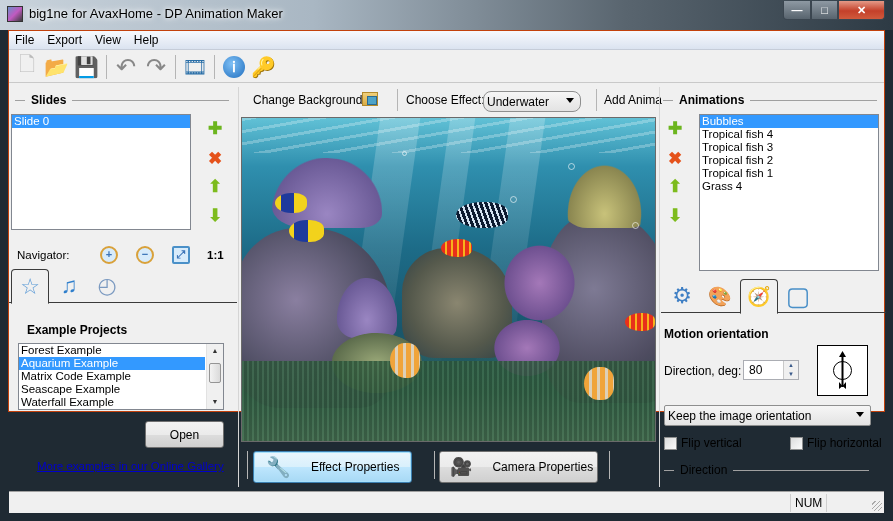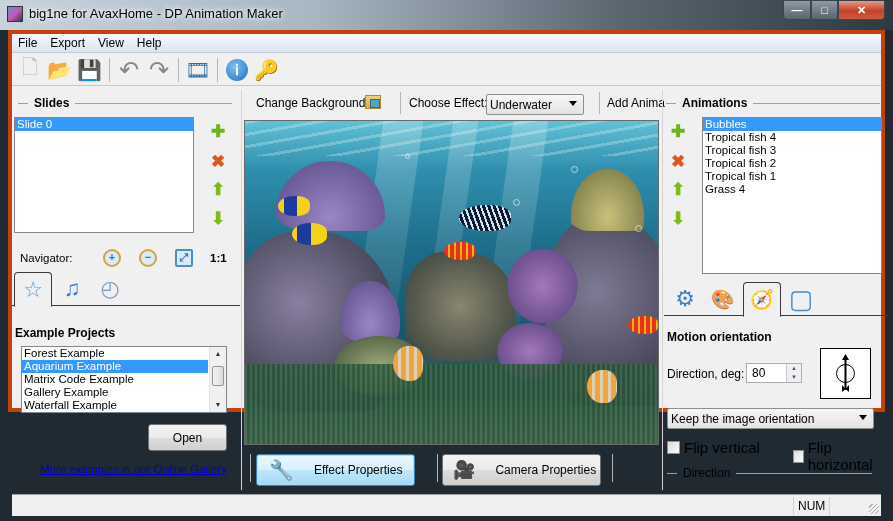--- a/index.html
+++ b/index.html
@@ -12,21 +12,21 @@
     background: linear-gradient(135deg, #6b8fc9, #c05ac0 50%, #3c3c3c); border: 1px solid #333; }
   .title-text { position: absolute; left: 29px; top: 6px; font-size: 13px; color: #000;
     text-shadow: 0 0 8px #fff, 0 0 4px #fff; }
   .win-btn { position: absolute; top: 1px; height: 19px; border: 1px solid #3b4650; border-top: none;
     background: linear-gradient(#8e99a3, #58646e); color: #fff; font-size: 11px; font-weight: bold;
     display: flex; align-items: center; justify-content: center; }
   .win-btn.min { left: 783px; width: 28px; border-radius: 0 0 0 4px; }
   .win-btn.max { left: 811px; width: 27px; }
   .win-btn.close { left: 838px; width: 47px; background: linear-gradient(#e49a88, #c4402a 55%, #d05a3c); border-radius: 0 0 4px 0; }
 
-  .frame { position: absolute; left: 8px; top: 30px; width: 877px; height: 382px; background: #f0f0f0; border: 4px solid #c2410c; }
+  .frame { position: absolute; left: 8px; top: 30px; width: 877px; height: 382px; background: #f0f0f0; border: 1px solid #c2410c; }
 
   .menubar { position: absolute; left: 0; top: 0; width: 100%; height: 19px;
     background: linear-gradient(#f7f9fd, #dbe3f0); border-bottom: 1px solid #c5ccd8; display: flex; align-items: center; padding-left: 6px; }
   .menu-item { margin-right: 13px; font-size: 12px; }
 
   .toolbar { position: absolute; left: 0; top: 20px; width: 100%; height: 32px; display: flex; align-items: center; padding-left: 3px;
     border-bottom: 1px solid #c9c9c9; }
   .tb-btn { width: 30px; height: 28px; display: flex; align-items: center; justify-content: center; font-size: 20px; }
   .tb-sep { width: 1px; height: 24px; background: #b5b5b5; margin: 0 4px; }
 
@@ -72,21 +72,21 @@
 
   .big-btn { position: absolute; height: 32px; border: 1px solid #707070; border-radius: 3px; background: linear-gradient(#f2f2f2 0%, #ebebeb 50%, #dddddd 51%, #cfcfcf 100%);
     display: flex; align-items: center; font-size: 12px; }
   .big-btn.focus { border: 1px solid #3c7fb1; background: linear-gradient(#eaf6fd 0%, #d9f0fc 50%, #bee6fd 51%, #a7d9f5 100%); box-shadow: inset 0 0 0 1px #a7e1fb; }
 
   
   .prop-label { position: absolute; font-size: 12px; }
   .spin { position: absolute; height: 20px; border: 1px solid #abadb3; background: #fff; display: flex; align-items: center; padding-left: 5px; font-size: 12px; }
   .spin-btns { position: absolute; right: 0; top: 0; width: 15px; height: 18px; border-left: 1px solid #c9c9c9; background: #f0f0f0; font-size: 6px; line-height: 9px; text-align: center; color: #3a5a8a; }
   .compass { position: absolute; width: 51px; height: 51px; background: #fff; border: 1px solid #000; }
-  .checkbox { position: absolute; display: flex; align-items: center; font-size: 15px; }
+  .checkbox { position: absolute; display: flex; align-items: center; font-size: 12px; }
   .checkbox .box { width: 13px; height: 13px; border: 1px solid #8e8f8f; background: linear-gradient(135deg, #dcdcdc, #fbfbfb); margin-right: 4px; }
 
   .statusbar { position: absolute; left: 0; top: 460px; width: 100%; height: 22px; border-top: 1px solid #a0a0a0; background: #f0f0f0; }
   .status-pane { position: absolute; top: 2px; height: 18px; font-size: 12px; display: flex; align-items: center; padding-left: 4px; border-left: 1px solid #cfcfcf; }
 </style>
 </head>
 <body>
 
 <div class="titlebar">
   <div class="title-icon"></div>
@@ -145,26 +145,26 @@
         <span>☆</span>
       </div>
     <div class="tab" style="left:41px; color:#2f7fcc;">
         <span>♫</span>
       </div>
     <div class="tab" style="left:79px; color:#7a99c0;">
         <span>◴</span>
       </div>
   </div>
 
-  <div class="group-title" style="left:3px; top:292px;">Example Projects</div>
+  <div class="group-title" style="left:18px; top:292px;">Example Projects</div>
   <div class="listbox" style="left:9px; top:312px; width:206px; height:67px;">
     <div class="list-row">Forest Example</div>
     <div class="list-row sel" style="width:186px;">Aquarium Example</div>
     <div class="list-row">Matrix Code Example</div>
-    <div class="list-row">Gallery Example</div>
+    <div class="list-row">Seascape Example</div>
     <div class="list-row">Waterfall Example</div>
     <div class="scrollbar-v" style="right:0; top:0; height:65px;">
       <div class="sb-arrow">▲</div>
       <div class="sb-thumb" style="top:19px;"></div>
       <div class="sb-arrow" style="position:absolute; bottom:0;">▼</div>
     </div>
   </div>
   <div class="btn" style="left:136px; top:390px; width:79px; height:27px;">Open</div>
   <div class="link" style="left:28px; top:429px;">More examples in our Online Gallery</div>
 
@@ -173,21 +173,21 @@
   <div class="center-bar" style="left:232px; top:55px; width:415px;">
     <span style="position:absolute; left:12px;">Change Background</span>
     <span style="position:absolute; left:121px; top:6px; width:16px; height:14px; background:linear-gradient(#f1d07a,#d9ac46); border:1px solid #b38a2a;">
         <span style="position:absolute; left:4px; top:3px; width:10px; height:9px; background:#4da3c8; border:1px solid #2c6a90;"></span>
       </span>
     <span class="vsep" style="left:156px; top:3px; height:22px;"></span>
     <span style="position:absolute; left:165px;">Choose Effect:</span>
     <span class="vsep" style="left:355px; top:3px; height:22px;"></span>
     <span style="position:absolute; left:363px; white-space:nowrap;">Add Anima</span>
   </div>
-  <div class="combo" style="left:474px; top:60px; width:98px;">
+  <div class="combo" style="left:474px; top:60px; width:98px;border-radius:8px;">
     <span>Underwater</span>
     <span class="arrow"></span>
   </div>
 
   <div class="canvas">
     <div class="ray" style="left:120px;"></div>
     <div class="ray" style="left:190px; width:25px;"></div>
     <div class="ray" style="left:250px; width:35px;"></div>
 
     <div style="position:absolute; left:0; top:0; width:100%; height:35px; background:repeating-linear-gradient(170deg, rgba(255,255,255,0.25) 0 3px, rgba(255,255,255,0) 3px 12px);"></div>

